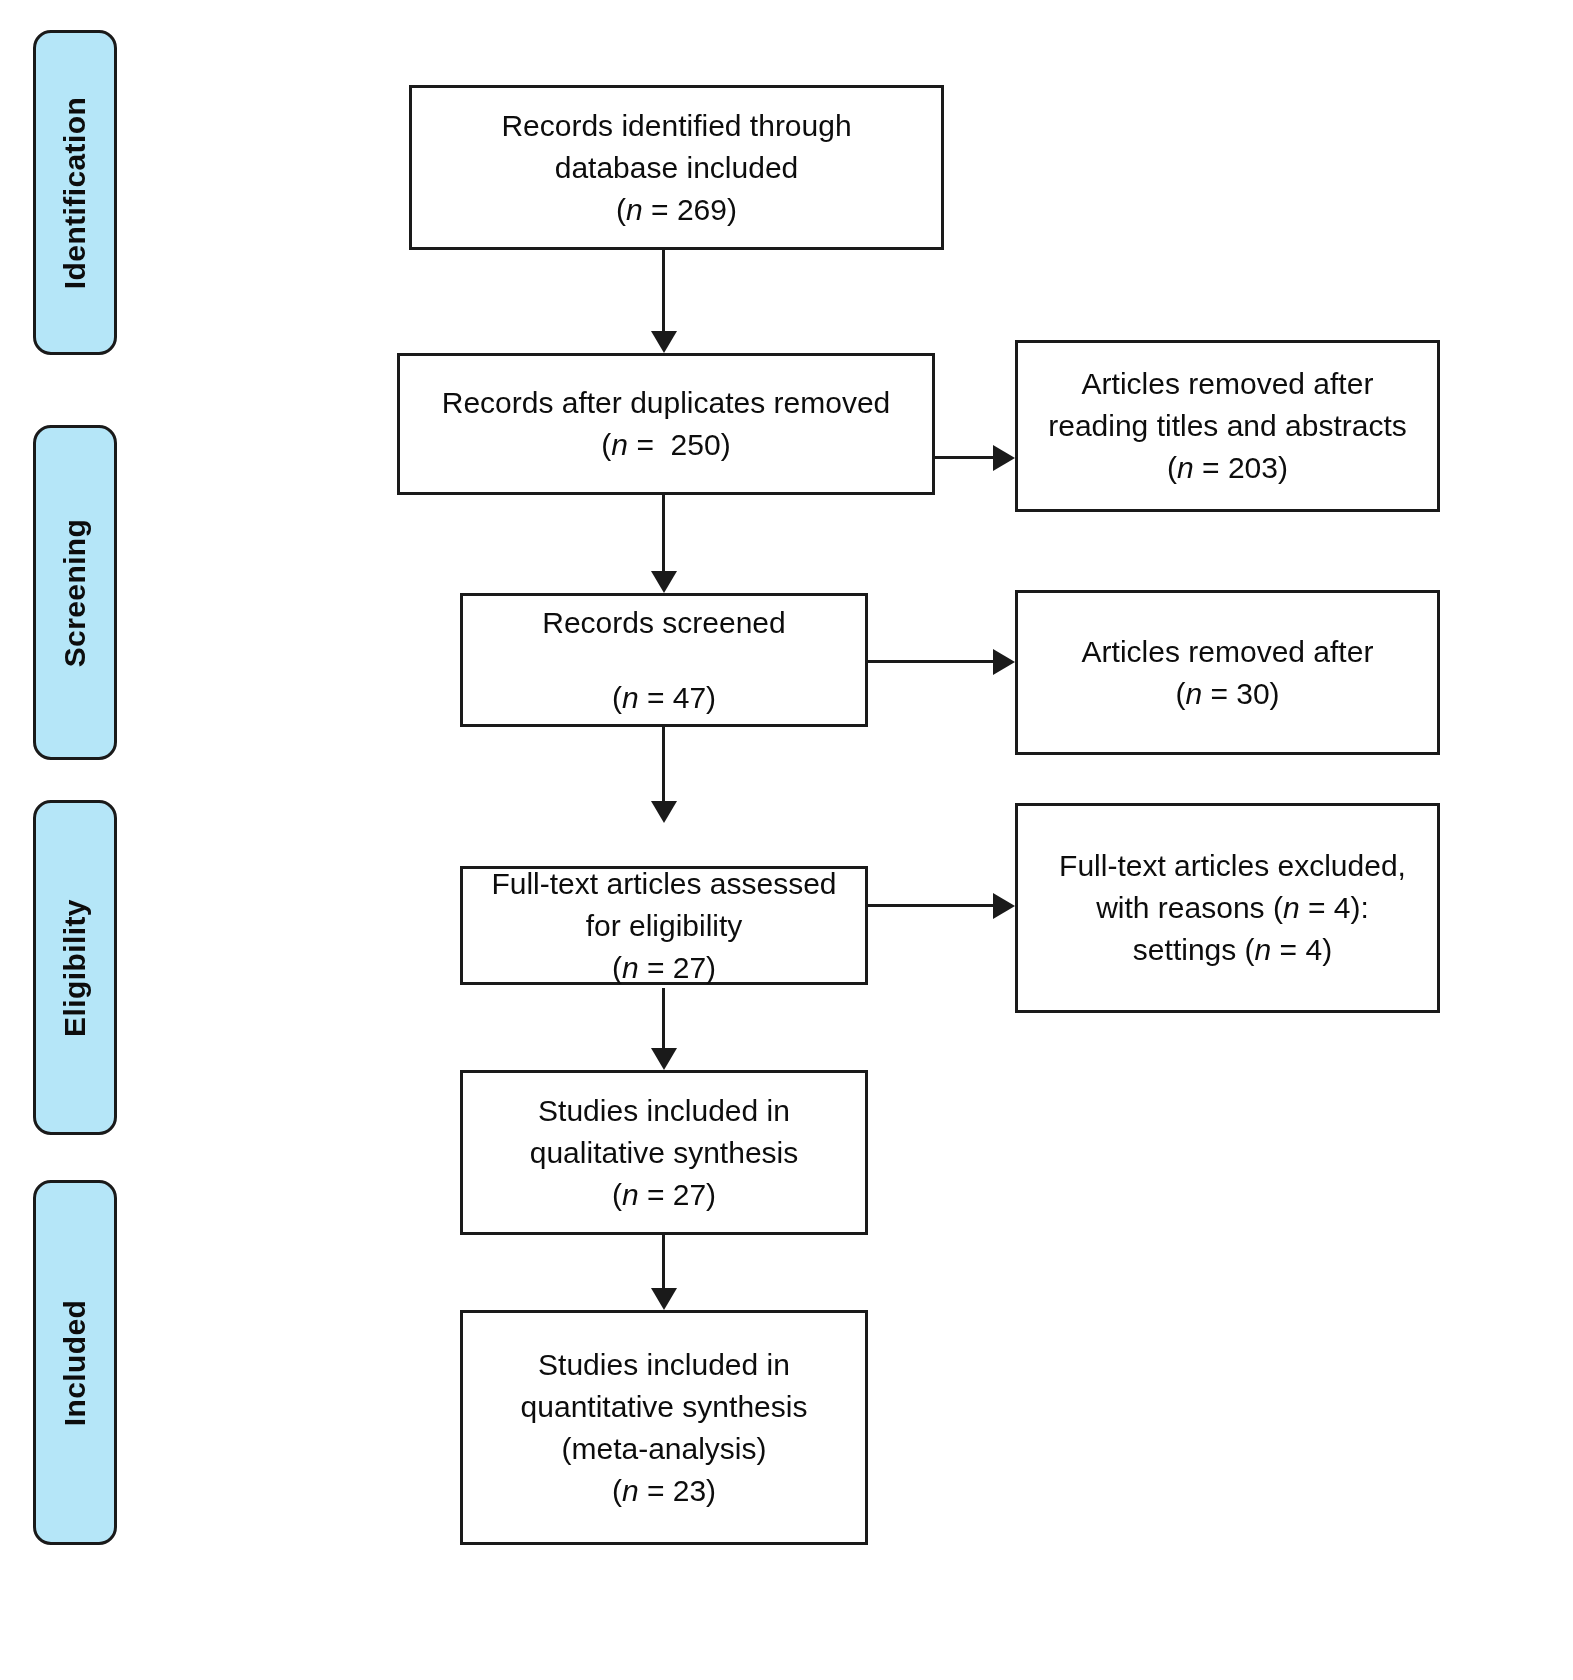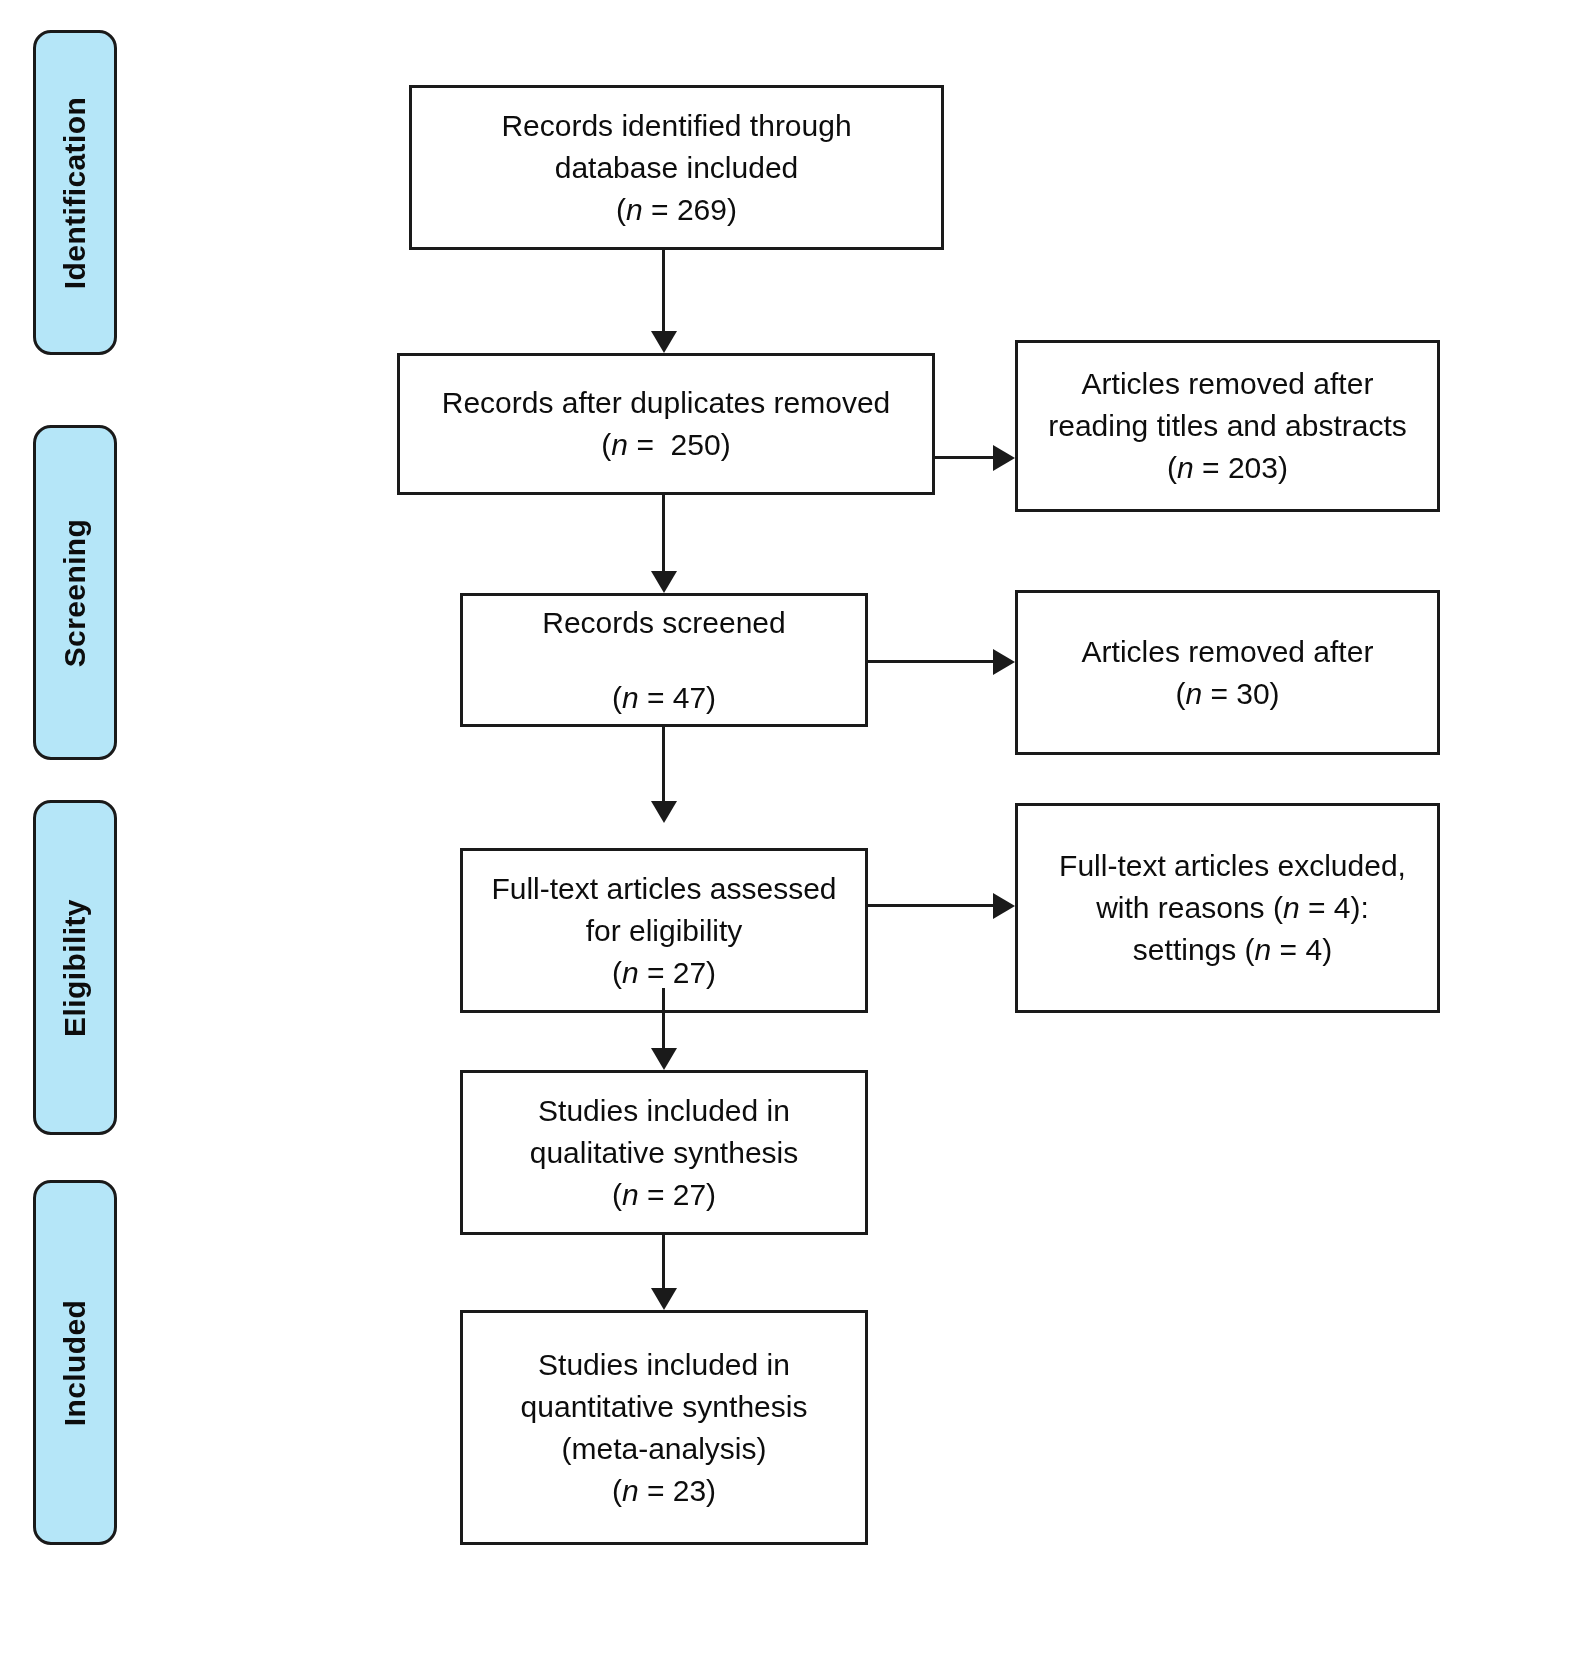--- a/index.html
+++ b/index.html
@@ -145,21 +145,21 @@
   <div class="arrow-right" style="left:993px; top:649px;"></div>
 
   <div class="flow-box" style="left:1015px; top:590px; width:425px; height:165px;">
     <div class="line">Articles removed after</div>
     <div class="line"><span>(</span><span class="nvar">n</span><span> = 30)</span></div>
   </div>
 
   <div class="v-line" style="left:662px; top:727px; height:74px;"></div>
   <div class="arrow-down" style="left:651px; top:801px;"></div>
 
-  <div class="flow-box" style="left:460px; top:848px; width:408px; height:165px;">
+  <div class="flow-box" style="left:460px; top:866px; width:408px; height:119px;">
     <div class="line">Full-text articles assessed</div>
     <div class="line">for eligibility</div>
     <div class="line"><span>(</span><span class="nvar">n</span><span> = 27)</span></div>
   </div>
 
   <div class="h-line" style="left:868px; top:904px; width:125px;"></div>
   <div class="arrow-right" style="left:993px; top:893px;"></div>
 
   <div class="flow-box" style="left:1015px; top:803px; width:425px; height:210px;padding-left:20px;">
     <div class="line">Full-text articles excluded,</div>

